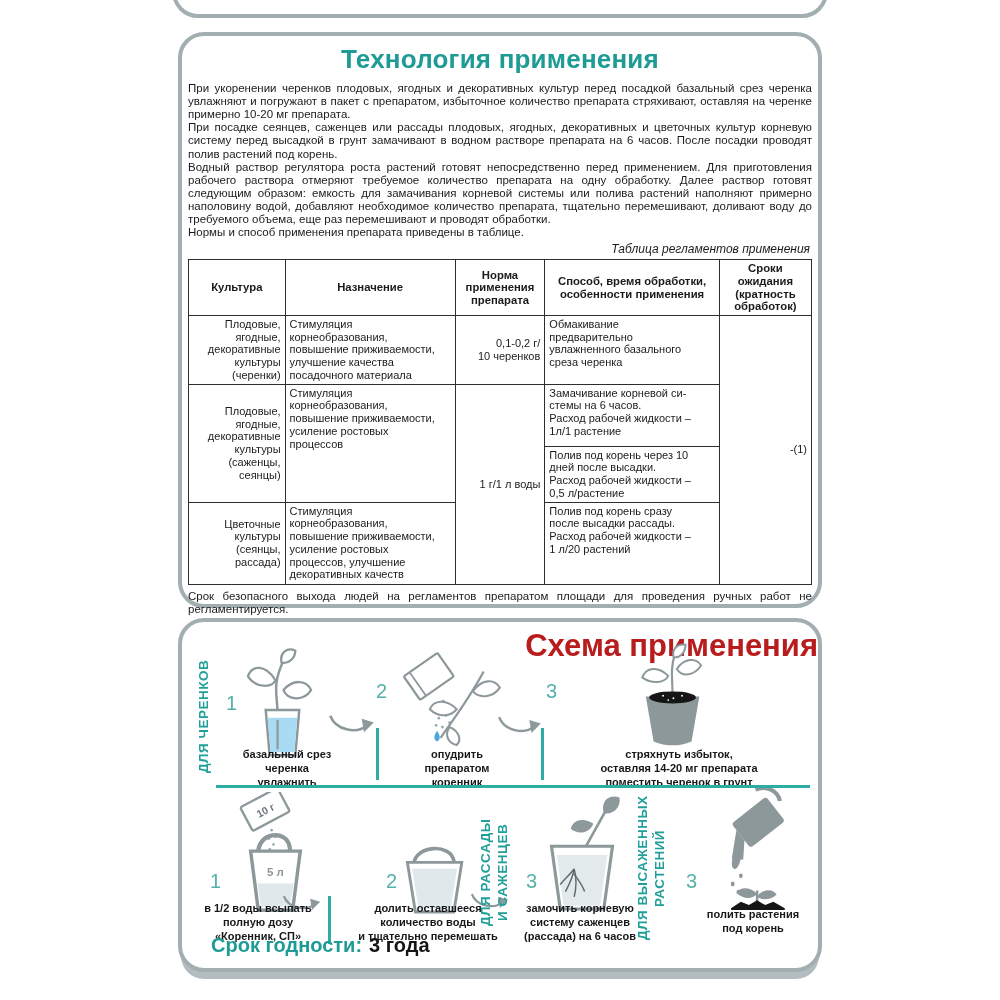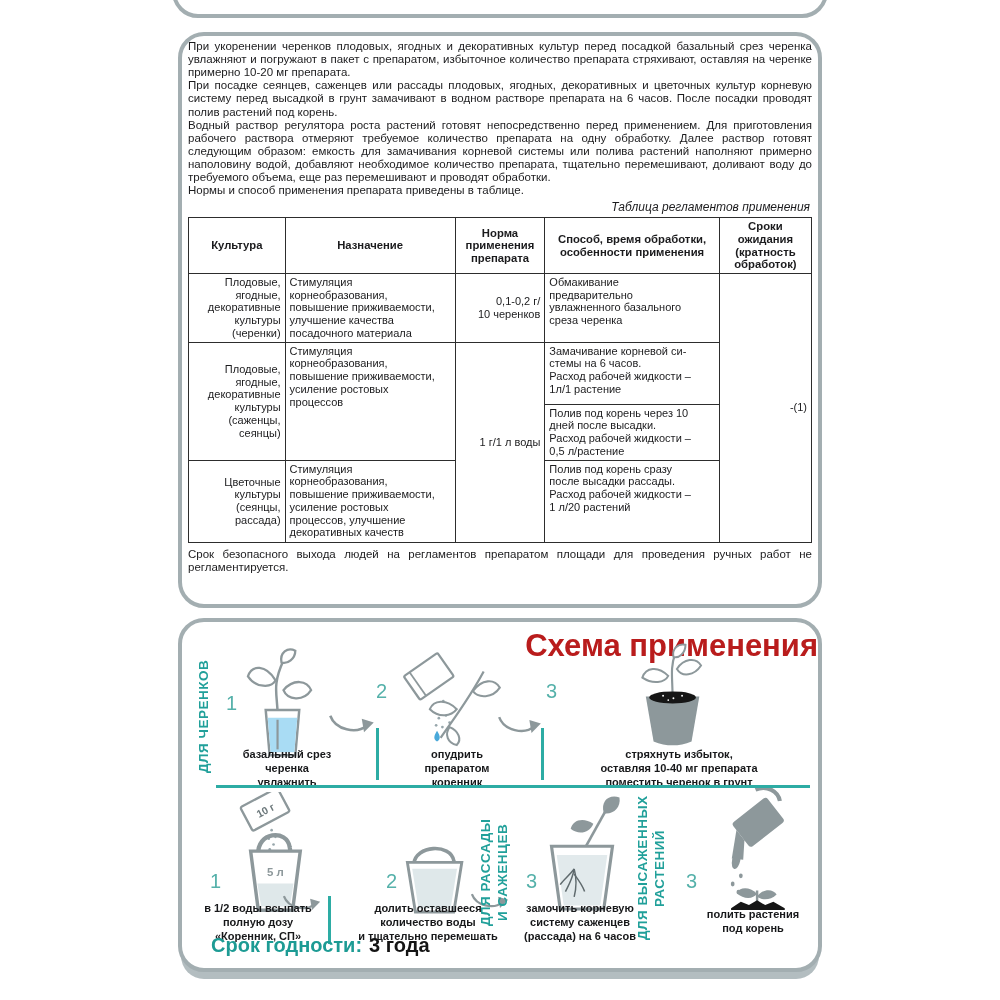--- a/index.html
+++ b/index.html
@@ -36,20 +36,21 @@
   .shelf-value{color:#141414;font-weight:bold;margin-left:7px;}
 </style>
 </head>
 <body>
 
 <div class="page">
 
   <div class="prev-edge"></div>
 
   <div class="panel panel-top">
+    <div class="doc-title">Технология применения</div>
     <p class="para">При укоренении черенков плодовых, ягодных и декоративных культур перед посадкой базальный срез черенка увлажняют и погружают в пакет с препаратом, избыточное количество препарата стряхивают, оставляя на черенке примерно 10-20 мг препарата.</p>
     <p class="para">При посадке сеянцев, саженцев или рассады плодовых, ягодных, декоративных и цветочных культур корневую систему перед высадкой в грунт замачивают в водном растворе препарата на 6 часов. После посадки проводят полив растений под корень.</p>
     <p class="para">Водный раствор регулятора роста растений готовят непосредственно перед применением. Для приготовления рабочего раствора отмеряют требуемое количество препарата на одну обработку. Далее раствор готовят следующим образом: емкость для замачивания корневой системы или полива растений наполняют примерно наполовину водой, добавляют необходимое количество препарата, тщательно перемешивают, доливают воду до требуемого объема, еще раз перемешивают и проводят обработки.</p>
     <p class="para">Нормы и способ применения препарата приведены в таблице.</p>
     <div class="table-caption">Таблица регламентов применения</div>
 
     <table>
       <colgroup>
         <col style="width:15.5%">
           <col style="width:27.3%">
@@ -207,21 +208,21 @@
       <ellipse cx="47" cy="63" rx="27" ry="7" fill="#161616"></ellipse>
       <g fill="#fff">
           <circle cx="36" cy="61" r="1.1"></circle>
           <circle cx="48" cy="64" r="1.1"></circle>
           <circle cx="58" cy="61" r="1.1"></circle>
           <circle cx="42" cy="66" r="1"></circle>
         </g>
     </svg>
 
     <div class="cap" style="left:366px;top:126px;width:262px;">стряхнуть избыток,
-оставляя 10-40 мг препарата
+оставляя 14-20 мг препарата
 поместить черенок в грунт</div>
 
     <div class="hdiv" style="left:34px;top:163px;width:594px;"></div>
 
     <div class="num" style="left:28px;top:248px;">1</div>
 
     <svg class="art" style="left:40px;top:170px;" width="105" height="124" viewBox="0 0 110 130">
       <g transform="rotate(-28 46 20)">
         <rect x="24" y="4" width="44" height="28" rx="2" stroke="#8d989b" stroke-width="2.4" fill="#fff"></rect>
         <text x="46" y="23" font-size="11" font-weight="bold" fill="#6d797c" text-anchor="middle">10 г</text>

